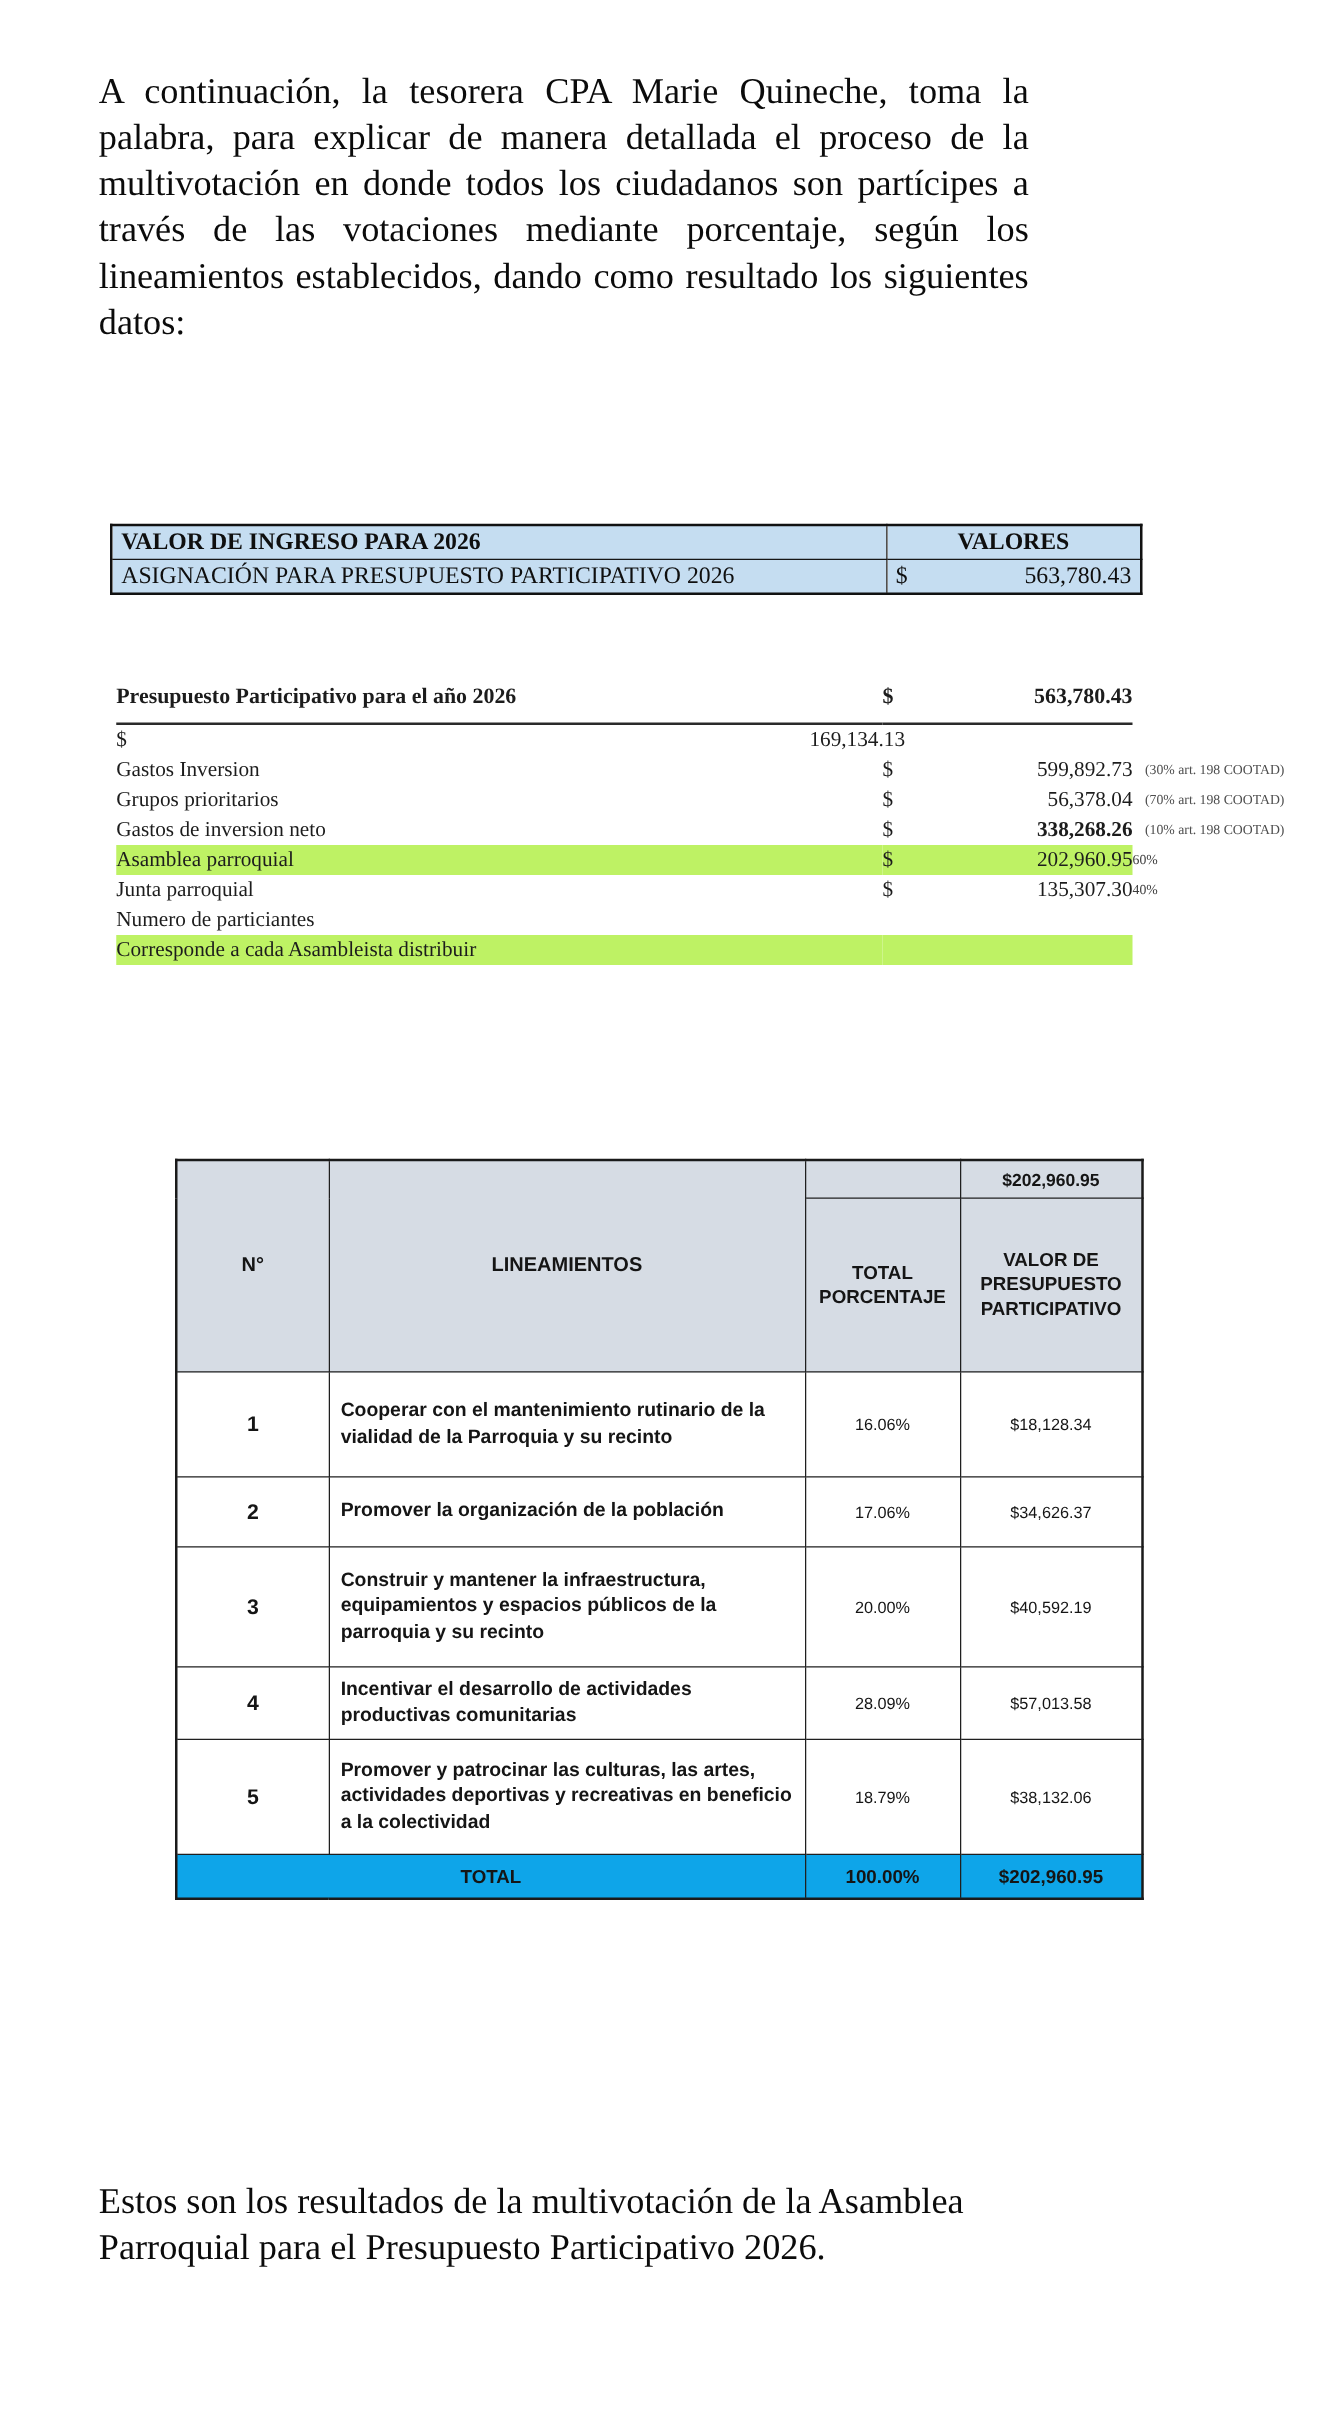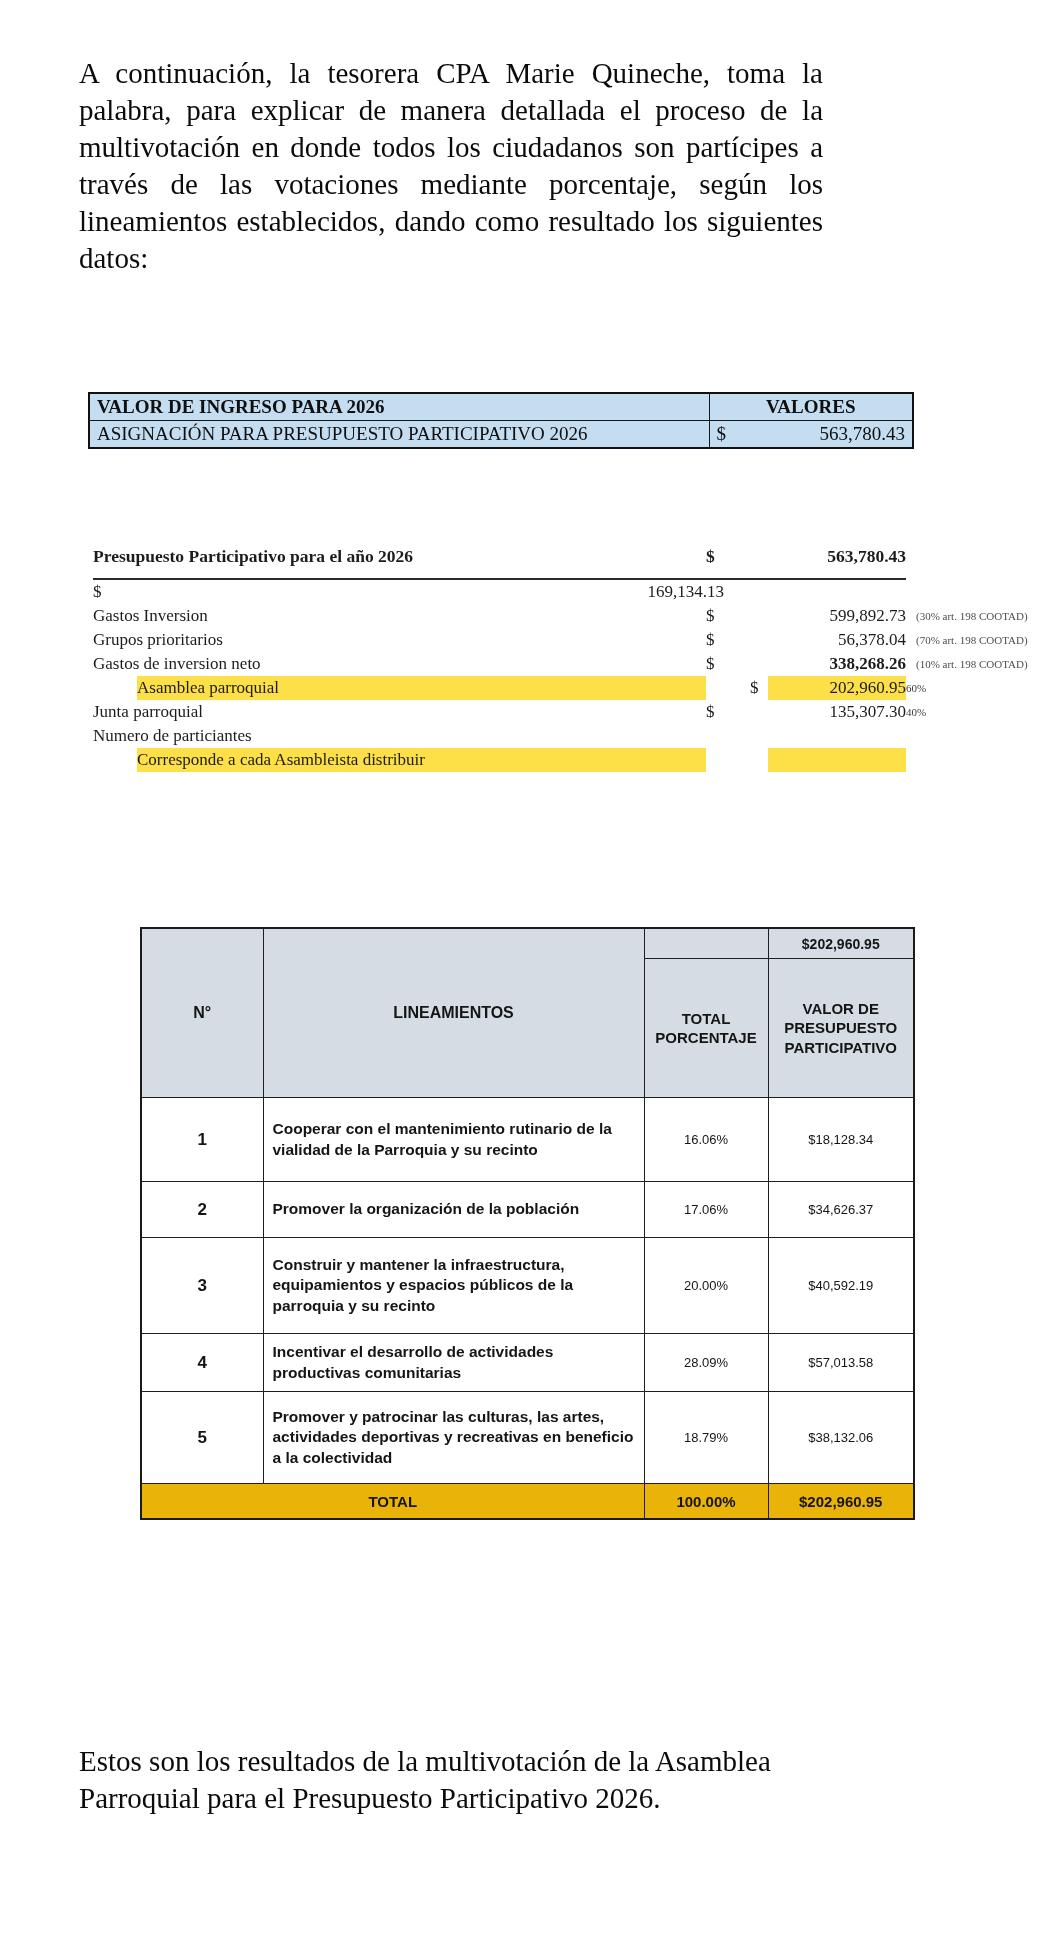--- a/index.html
+++ b/index.html
@@ -11,21 +11,21 @@
   .abs{position:absolute;}
   .para{
     font-family:"Liberation Serif",serif;
     font-size:29px;line-height:37px;color:#0b0b0b;margin:0;
   }
   .intro{left:79px;top:55px;width:744px;text-align:justify;}
   .closing{left:79px;top:1743px;width:744px;text-align:left;}
 
   
   table.t1{
-    left:88px;top:392px;position:absolute;
+    left:88px;top:419px;position:absolute;
     border-collapse:collapse;table-layout:fixed;width:824px;
     font-family:"Liberation Serif",serif;
   }
   table.t1 td{
     border:1.5px solid #161616;height:26px;padding:0 7px;
     font-size:19px;line-height:20px;white-space:nowrap;overflow:hidden;
   }
   table.t1{border:2.5px solid #111;}
   .t1-head td{font-weight:bold;font-size:21px;background:#c5ddf1;}
   .t1-head td.c{text-align:center;}
@@ -39,21 +39,21 @@
   .t2-head{height:37px;font-weight:bold;font-size:17.5px;}
   .t2-head .t2-label,.t2-head .t2-cur,.t2-head .t2-val{
     border-bottom:2.5px solid #2a2a2a;display:flex;align-items:flex-start;padding-top:3px;}
   .t2-row{height:24px;font-size:17px;}
   .t2-label{text-align:left;display:flex;align-items:center;}
   .t2-cur{display:flex;align-items:center;}
   .t2-val{text-align:right;display:flex;align-items:center;justify-content:flex-end;}
   .t2-tail{display:flex;align-items:center;justify-content:space-between;}
   .t2-note{font-size:11px;color:#4d4d4d;padding-left:10px;white-space:nowrap;}
   .t2-pct{font-size:11px;color:#3c3c3c;margin-left:auto;text-align:left;width:100%;}
-  .t2-row.hl .t2-label,.t2-row.hl .t2-cur,.t2-row.hl .t2-val{background:#fde047;margin-left:44px;}
+  .t2-row.hl .t2-label,.t2-row.hl .t2-cur,.t2-row.hl .t2-val{background:#bef264;}
   .t2-row.bold-val .t2-val{font-weight:bold;}
 
   
   table.t3{
     left:140px;top:927px;position:absolute;
     border-collapse:collapse;table-layout:fixed;width:773px;
     font-family:"Liberation Sans",sans-serif;color:#151515;
     border:2.5px solid #1a1a1a;
   }
   table.t3 td,table.t3 th{border:1.5px solid #1f1f1f;padding:2px 0;}
@@ -62,21 +62,21 @@
   .mini-val{font-weight:bold;font-size:14px;text-align:center;}
   .t3-head th{height:134px;}
   .t3 .hN{width:122px;font-size:16px;}
   .t3 .hL{width:381px;font-size:16px;}
   .t3 .hP{width:124px;line-height:1.3;}
   .t3 .hV{width:146px;line-height:1.3;}
   .t3-row td{background:#ffffff;}
   .t3-num{font-weight:bold;font-size:17px;text-align:center;}
   .t3-txt{font-weight:bold;font-size:15.5px;line-height:1.3;text-align:left;padding-left:9px !important;}
   .t3-pct,.t3-val{font-size:13px;text-align:center;}
-  .t3-total td{background:#eab308;font-weight:bold;font-size:15px;text-align:center;height:30px;border-top:2.5px solid #1a1a1a;}
+  .t3-total td{background:#0ea5e9;font-weight:bold;font-size:15px;text-align:center;height:30px;border-top:2.5px solid #1a1a1a;}
 </style>
 </head>
 <body>
 
 <div>
 
   <p class="para intro abs">A continuación, la tesorera CPA Marie Quineche, toma la palabra, para explicar de manera detallada el proceso de la multivotación en donde todos los ciudadanos son partícipes a través de las votaciones mediante porcentaje, según los lineamientos establecidos, dando como resultado los siguientes datos:</p>
 
   <table class="t1">
     <colgroup>

